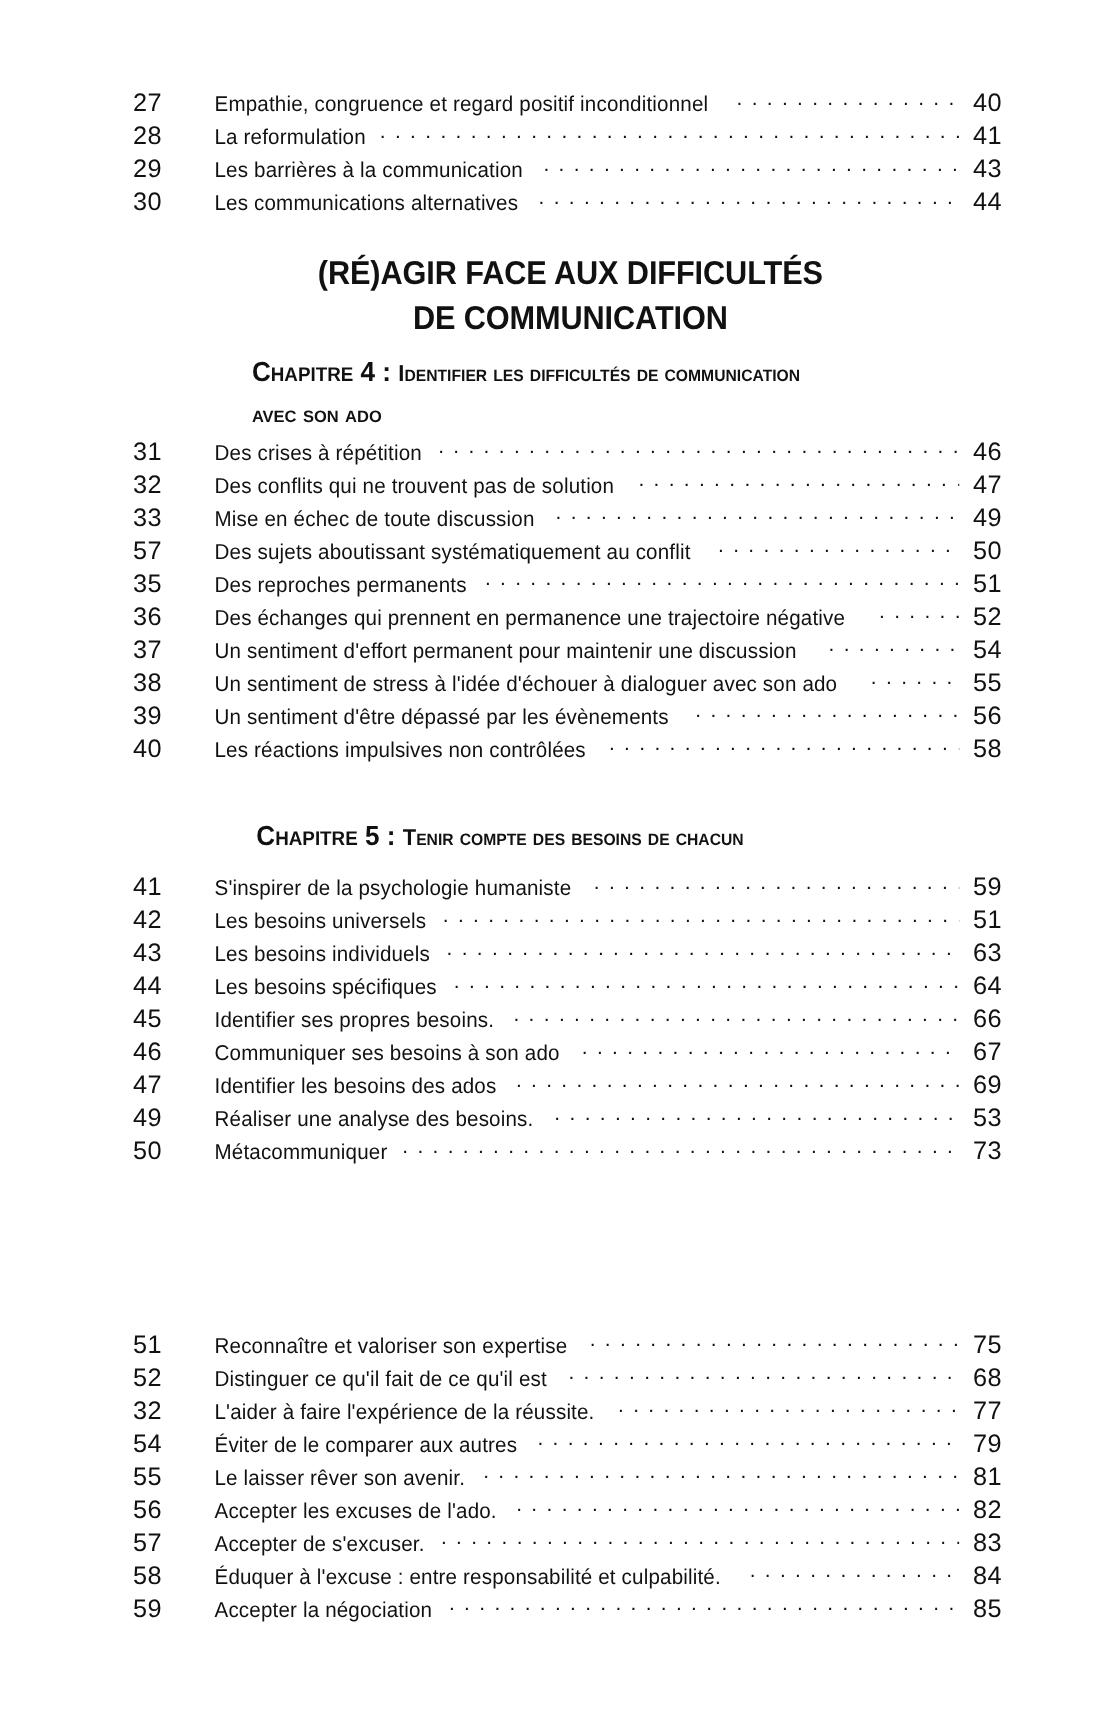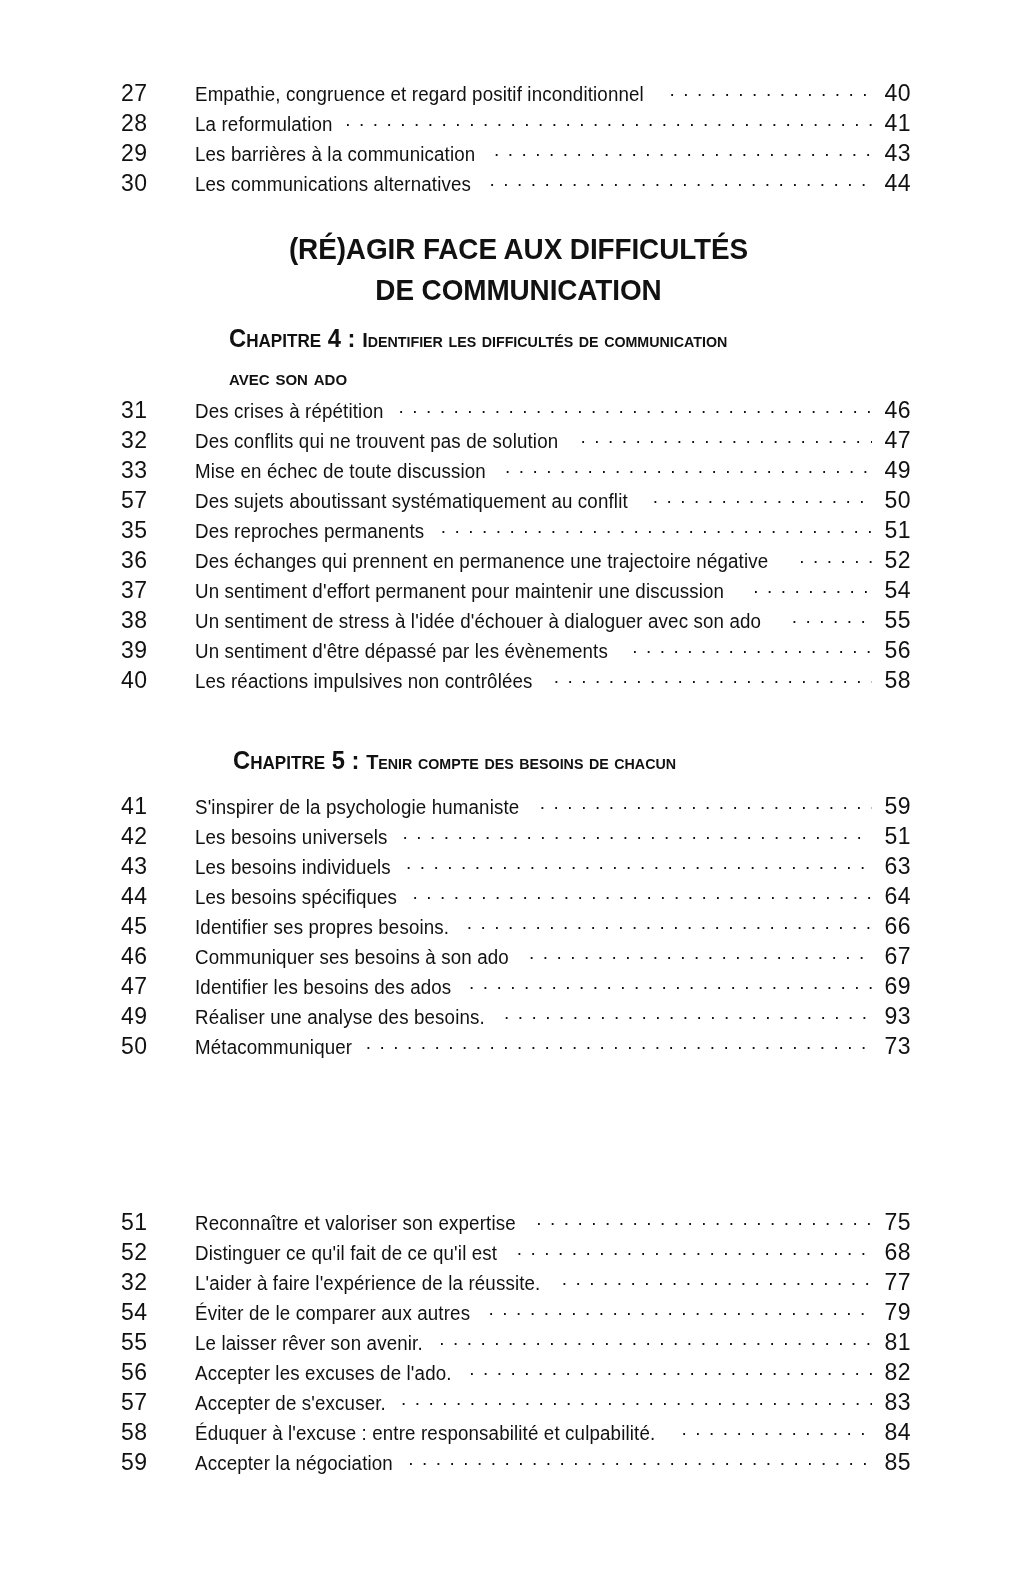--- a/index.html
+++ b/index.html
@@ -286,21 +286,21 @@
       <div class="toc-row">
         <span class="toc-num">47</span>
         <span class="toc-title asis">Identifier les besoins des ados</span>
         <span class="toc-leader"></span>
         <span class="toc-page">69</span>
       </div>
       <div class="toc-row">
         <span class="toc-num">49</span>
         <span class="toc-title asis">Réaliser une analyse des besoins.</span>
         <span class="toc-leader"></span>
-        <span class="toc-page">93</span>
+        <span class="toc-page">53</span>
       </div>
       <div class="toc-row">
         <span class="toc-num">50</span>
         <span class="toc-title asis">Métacommuniquer</span>
         <span class="toc-leader"></span>
         <span class="toc-page">73</span>
       </div>
     </div>
 
 

